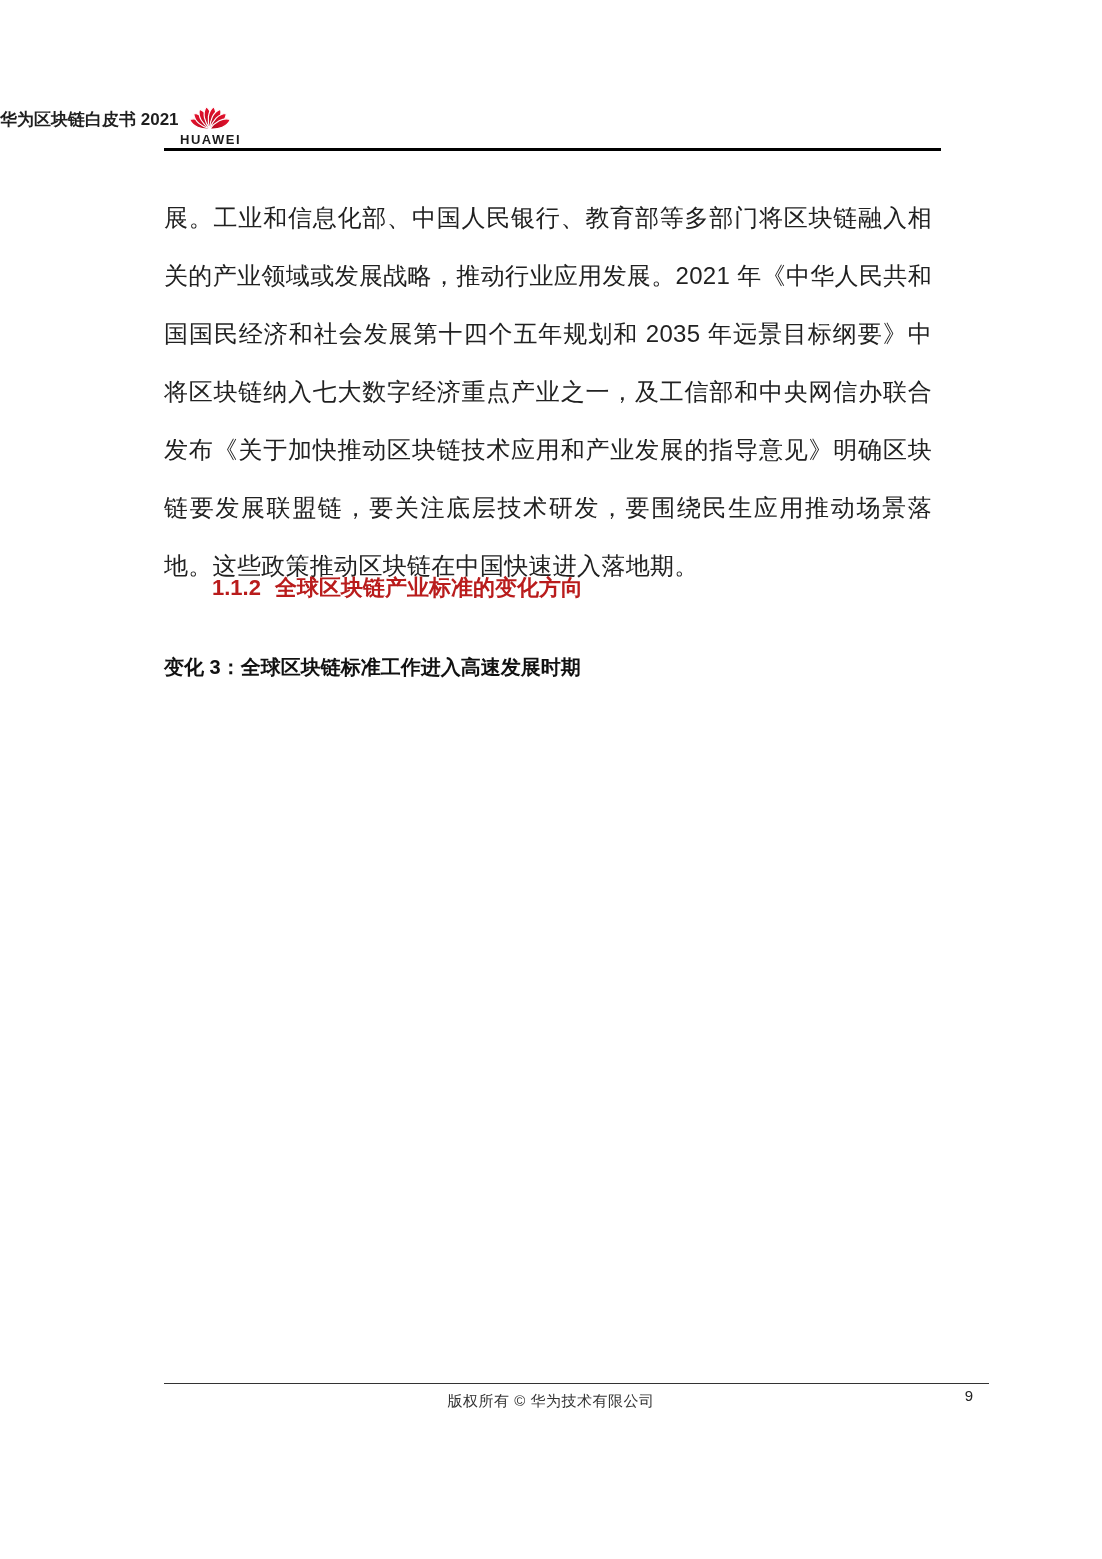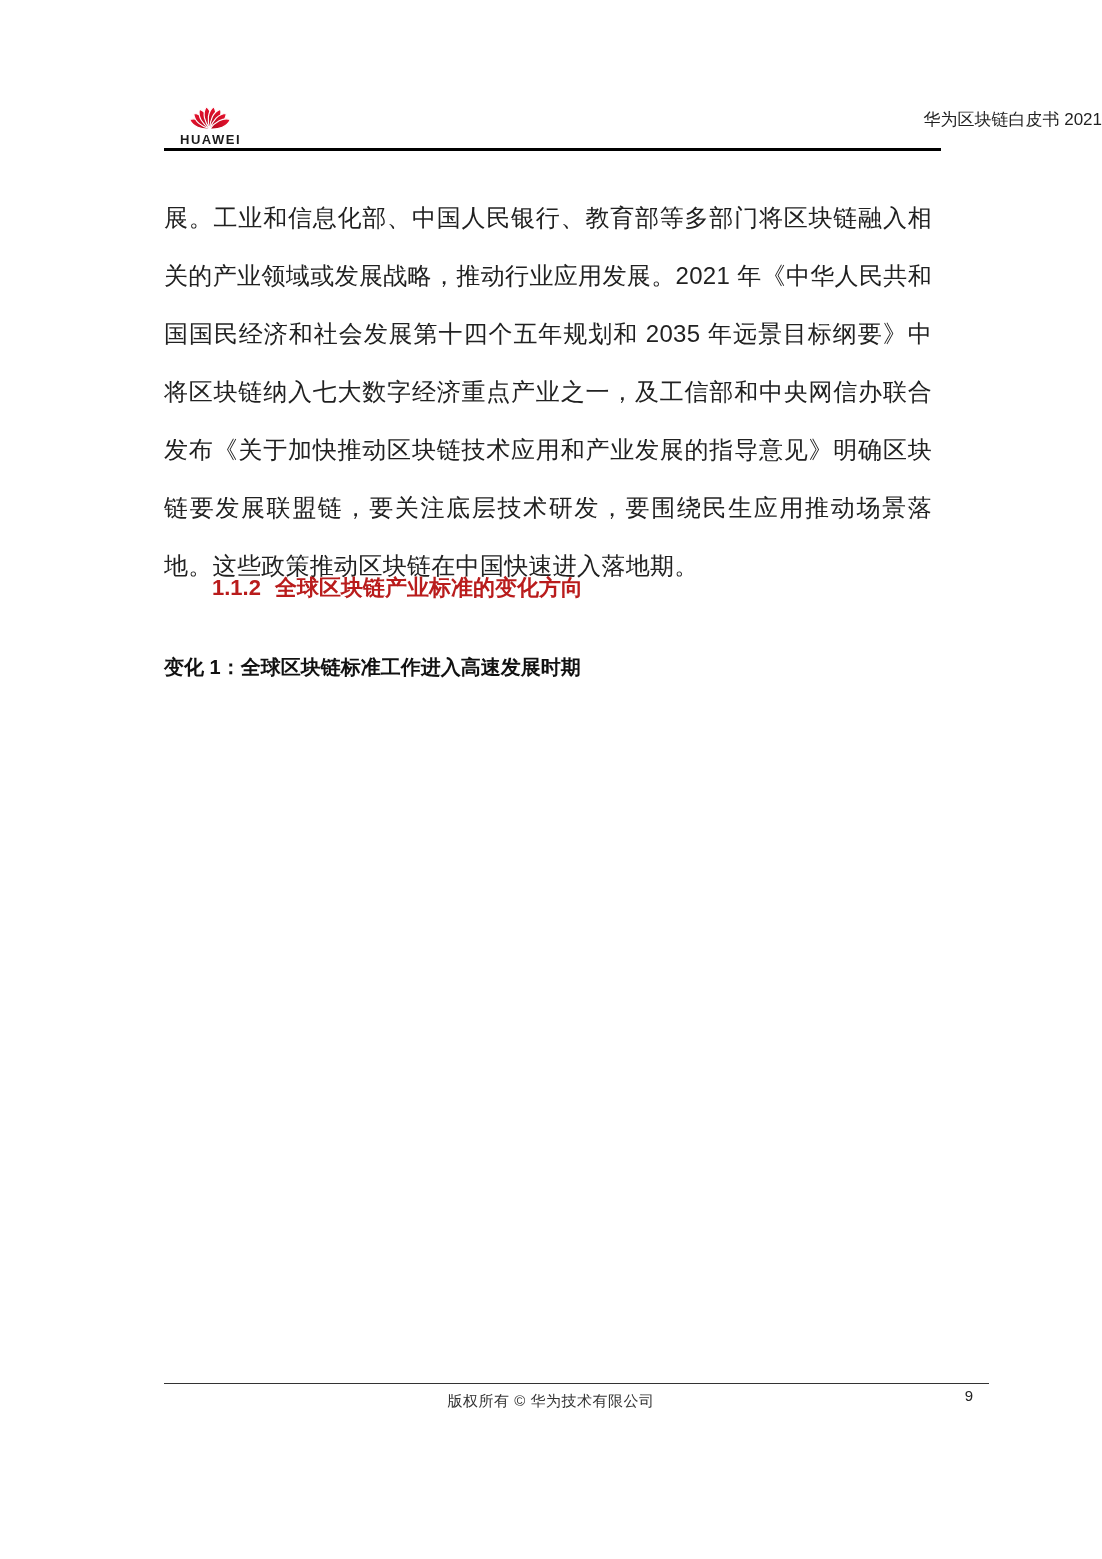--- a/index.html
+++ b/index.html
@@ -30,23 +30,24 @@
     font-weight: bold;
     letter-spacing: 1.5px;
     color: #1c1c1c;
     font-family: "Liberation Sans", sans-serif;
   }
   .header-title {
     position: absolute;
     top: 108px;
     left: 0;
     width: 100%;
-    text-align: right;
+    text-align: left;
     font-size: 17px;
     color: #1f1f1f;
+    font-weight: bold;
   }
   .header-rule {
     position: absolute;
     top: 148px;
     left: 164px;
     width: 777px;
     height: 3px;
     background: #000000;
   }
 
@@ -147,21 +148,21 @@
   <div class="header-title">华为区块链白皮书 2021</div>
 
   <div class="header-rule"></div>
 
   <p class="body-para p1">展。工业和信息化部、中国人民银行、教育部等多部门将区块链融入相关的产业领域或发展战略，推动行业应用发展。2021 年《中华人民共和国国民经济和社会发展第十四个五年规划和 2035 年远景目标纲要》中将区块链纳入七大数字经济重点产业之一，及工信部和中央网信办联合发布《关于加快推动区块链技术应用和产业发展的指导意见》明确区块链要发展联盟链，要关注底层技术研发，要围绕民生应用推动场景落地。这些政策推动区块链在中国快速进入落地期。</p>
 
   <h2 class="section-heading">
     <span class="sec-num">1.1.2</span><span>全球区块链产业标准的变化方向</span>
   </h2>
 
-  <h3 class="subsection-heading">变化 1：全球区块链标准工作进入高速发展时期</h3>
+  <h3 class="subsection-heading">变化 3：全球区块链标准工作进入高速发展时期</h3>
 
 
 
   <div class="footer-rule"></div>
   <div class="footer-text">版权所有 © 华为技术有限公司</div>
   <div class="page-number">9</div>
 
 </div>
 
 </body></html>

